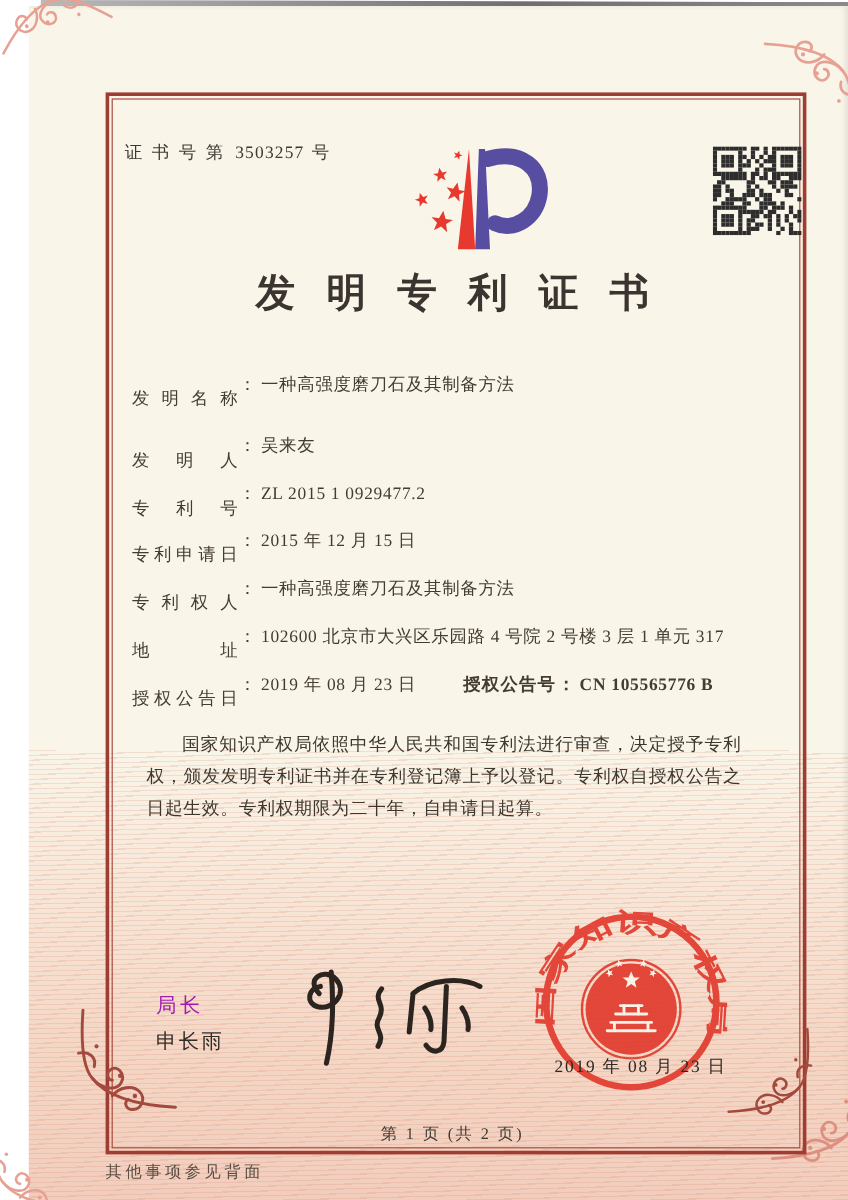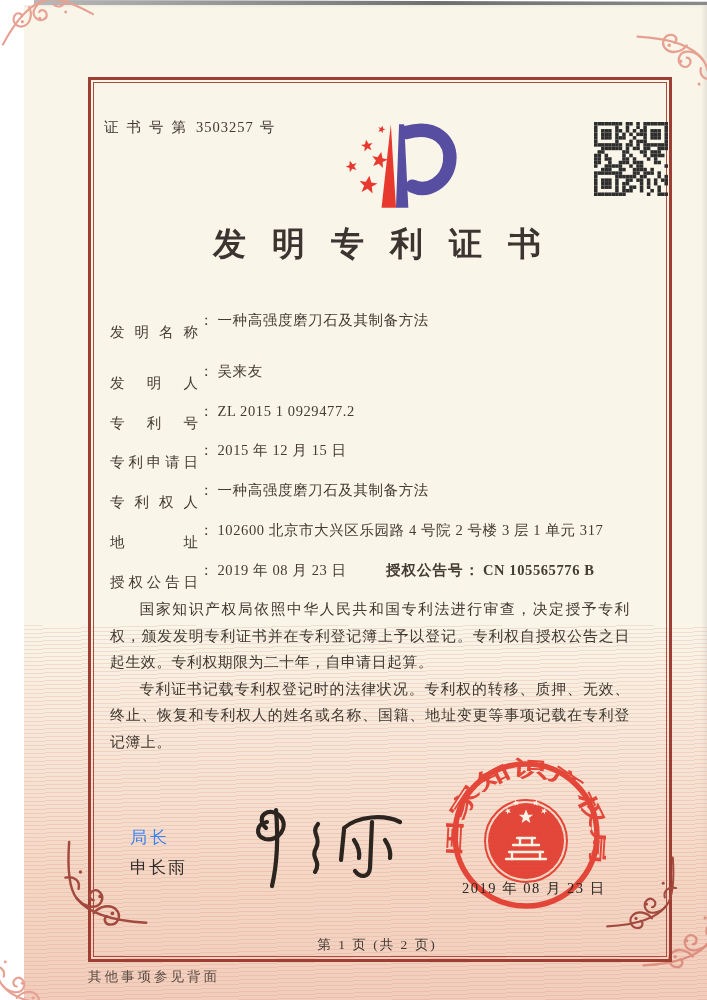--- a/index.html
+++ b/index.html
@@ -35,23 +35,23 @@
   
   .frow{left:110px;width:530px;height:22px;font-size:14.5px;color:#443b32;white-space:nowrap;}
   .flabel{display:inline-block;width:88px;text-align:justify;text-align-last:justify;vertical-align:top;margin-top:12px;}
   .fcolon{display:inline-block;margin:0 4px 0 1px;}
   .fvalue{letter-spacing:.6px;}
   .g2{position:absolute;left:276px;top:0;font-weight:bold;}
   .g2 .flabel2{letter-spacing:1px;}
   
   .paras{left:110px;top:596px;width:520px;font-size:14.8px;line-height:26.5px;
     color:#3e372e;text-align:justify;letter-spacing:.6px;}
-  .paras p{margin:0;text-indent:2em;}
-  
-  .signer-title{left:130px;top:826px;font-size:17px;letter-spacing:3px;color:#3b82f6;}
+  .paras p{margin:12px;text-indent:2em;}
+  
+  .signer-title{left:130px;top:826px;font-size:17px;letter-spacing:3px;color:#a21caf;}
   .signer-name{left:130px;top:856px;font-size:17px;letter-spacing:2px;color:#332d28;}
   .signature{left:232px;top:798px;width:188px;height:94px;}
   
   .seal{left:446px;top:755px;width:160px;height:160px;opacity:.92;}
   .seal-date{left:462px;top:879px;font-size:14.5px;color:#2c2822;letter-spacing:1.5px;white-space:nowrap;}
   .page-num{left:88px;top:936px;width:578px;text-align:center;font-size:13.5px;letter-spacing:2px;color:#3f3a33;}
   .footer-note{left:88px;top:968px;width:578px;text-align:left;font-size:13.5px;letter-spacing:3px;color:#5a4c42;}
   .orn{position:absolute;pointer-events:none;}
 </style>
 </head>
@@ -385,21 +385,20 @@
 </div>
 <div class="abs frow" style="top:561px">
   <span class="flabel">授权公告日</span><span class="fcolon">：</span><span class="fvalue">2019 年 08 月 23 日</span>
   <span class="g2">
     <span class="flabel2">授权公告号</span><span class="fcolon">：</span><span class="fvalue">CN 105565776 B</span>
   </span>
 </div>
 
 <div class="abs paras">
   <p>国家知识产权局依照中华人民共和国专利法进行审查，决定授予专利权，颁发发明专利证书并在专利登记簿上予以登记。专利权自授权公告之日起生效。专利权期限为二十年，自申请日起算。</p>
-  <p>专利证书记载专利权登记时的法律状况。专利权的转移、质押、无效、终止、恢复和专利权人的姓名或名称、国籍、地址变更等事项记载在专利登记簿上。</p>
 </div>
 
 <div class="abs signer-title">局长</div>
 <div class="abs signer-name">申长雨</div>
 
 <svg class="abs signature" viewBox="0 0 188 94" aria-hidden="true">
   <g fill="none" stroke="#2b241f" stroke-width="4.2" stroke-linecap="round" stroke-linejoin="round">
     <path d="M34,30 C22,18 38,8 48,18 C58,29 46,44 33,41 C22,38 25,25 35,24"></path>
     <path d="M44,12 C46,36 46,62 40,88"></path>
     <path d="M86,26 C78,36 90,38 84,50 C78,61 90,62 83,74"></path>

